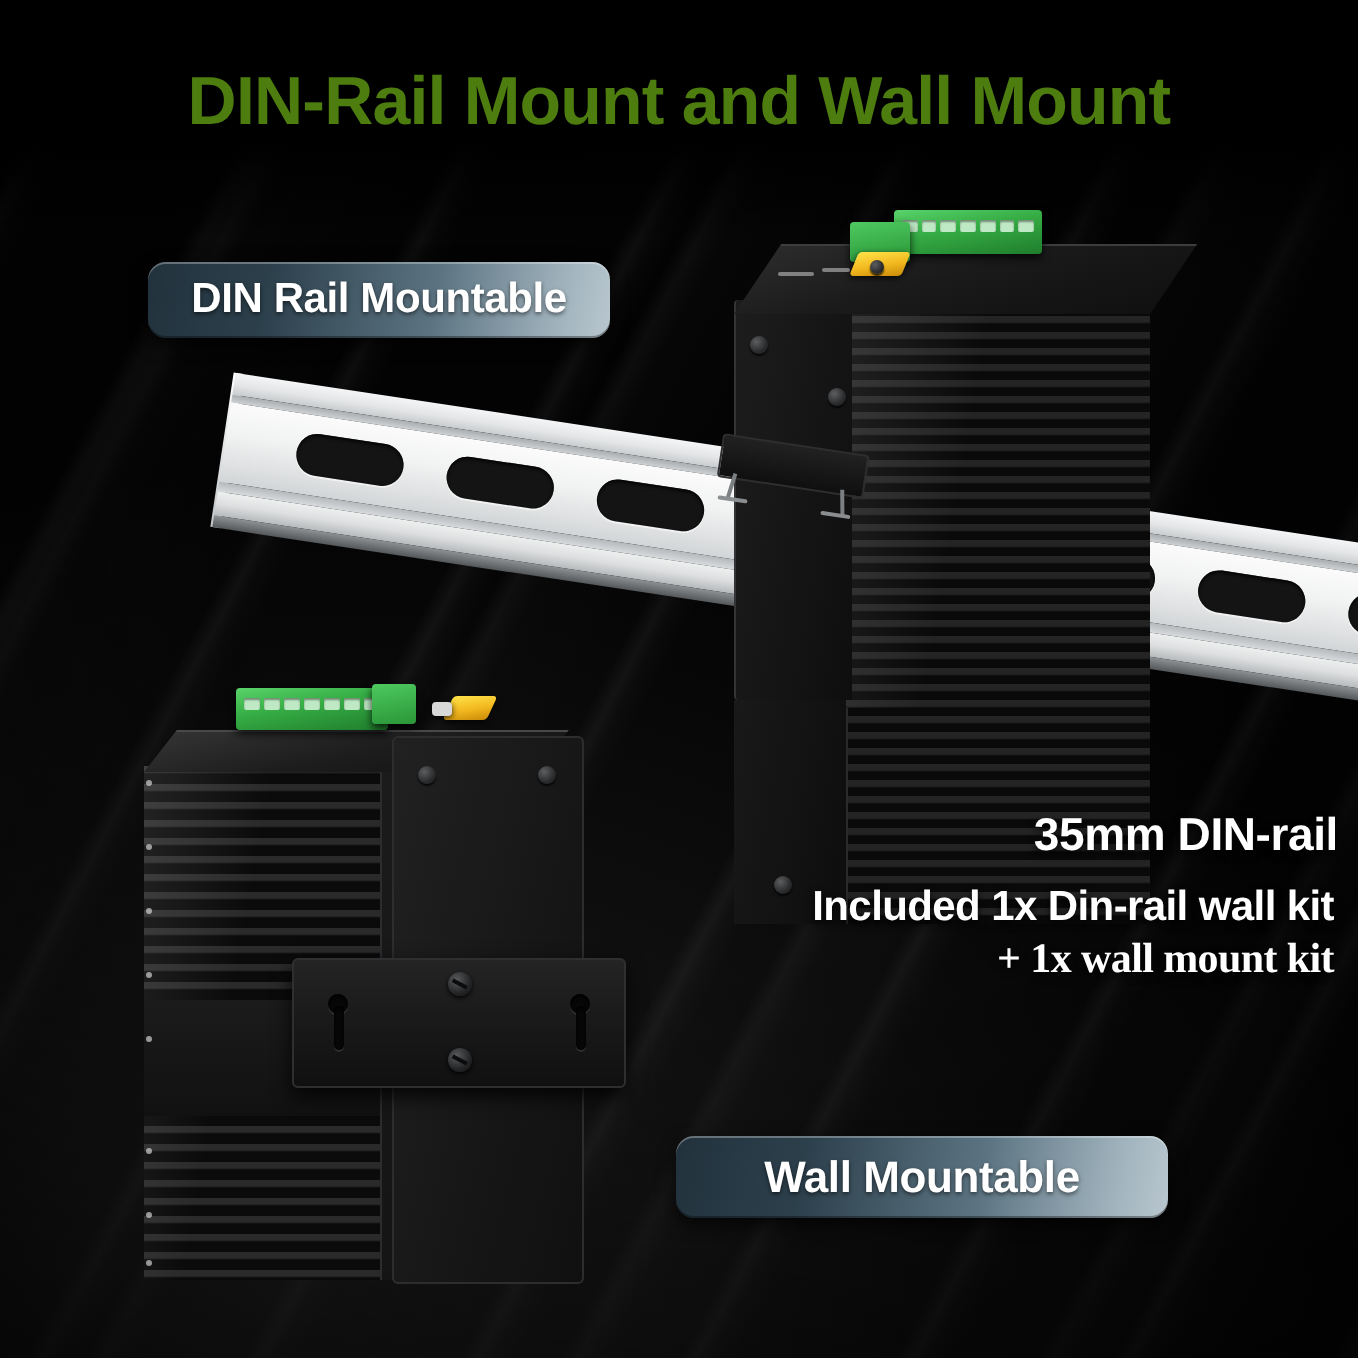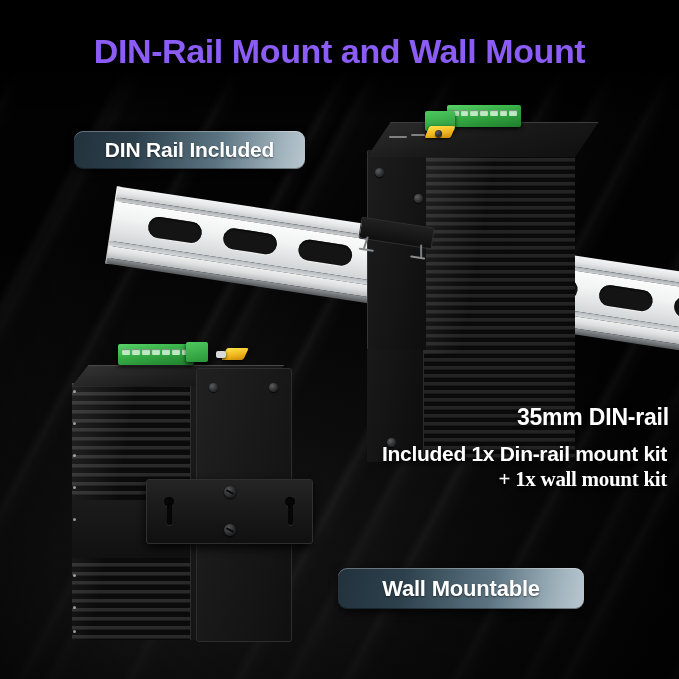--- a/index.html
+++ b/index.html
@@ -63,21 +63,21 @@
     height: 120px;
     background: linear-gradient(180deg, #000 0%, #000 58%, rgba(0,0,0,0) 100%);
   }
 
   
   .title {
     position: absolute;
     left: 0; right: 0;
     top: 32px;
     text-align: center;
-    color: #8b5cf6;
+    color: #4d7c0f;
     font-size: 34px;
     font-weight: 700;
     letter-spacing: -0.4px;
     text-shadow: 0 1px 3px rgba(0,0,0,.9);
     white-space: nowrap;
   }
 
   
   .badge {
     position: absolute;
@@ -477,21 +477,21 @@
     <div class="keyhole" style="right:17px;">
       <div class="kh-circle"></div>
       <div class="kh-slot"></div>
     </div>
     <div class="bracket-screw" style="top:6px;"></div>
     <div class="bracket-screw" style="top:44px;"></div>
   </div>
 
   <div class="title">DIN-Rail Mount and Wall Mount</div>
 
-  <div class="badge" id="badge-din">DIN Rail Included</div>
+  <div class="badge" id="badge-din">DIN Rail Mountable</div>
 
   <div class="badge" id="badge-wall">Wall Mountable</div>
 
   <div class="callout" id="callout-heading">35mm DIN-rail</div>
-  <div class="callout" id="callout-l1">Included 1x Din-rail mount kit</div>
+  <div class="callout" id="callout-l1">Included 1x Din-rail wall kit</div>
   <div class="callout" id="callout-l2">+ 1x wall mount kit</div>
 
 </div>
 
 </body></html>

